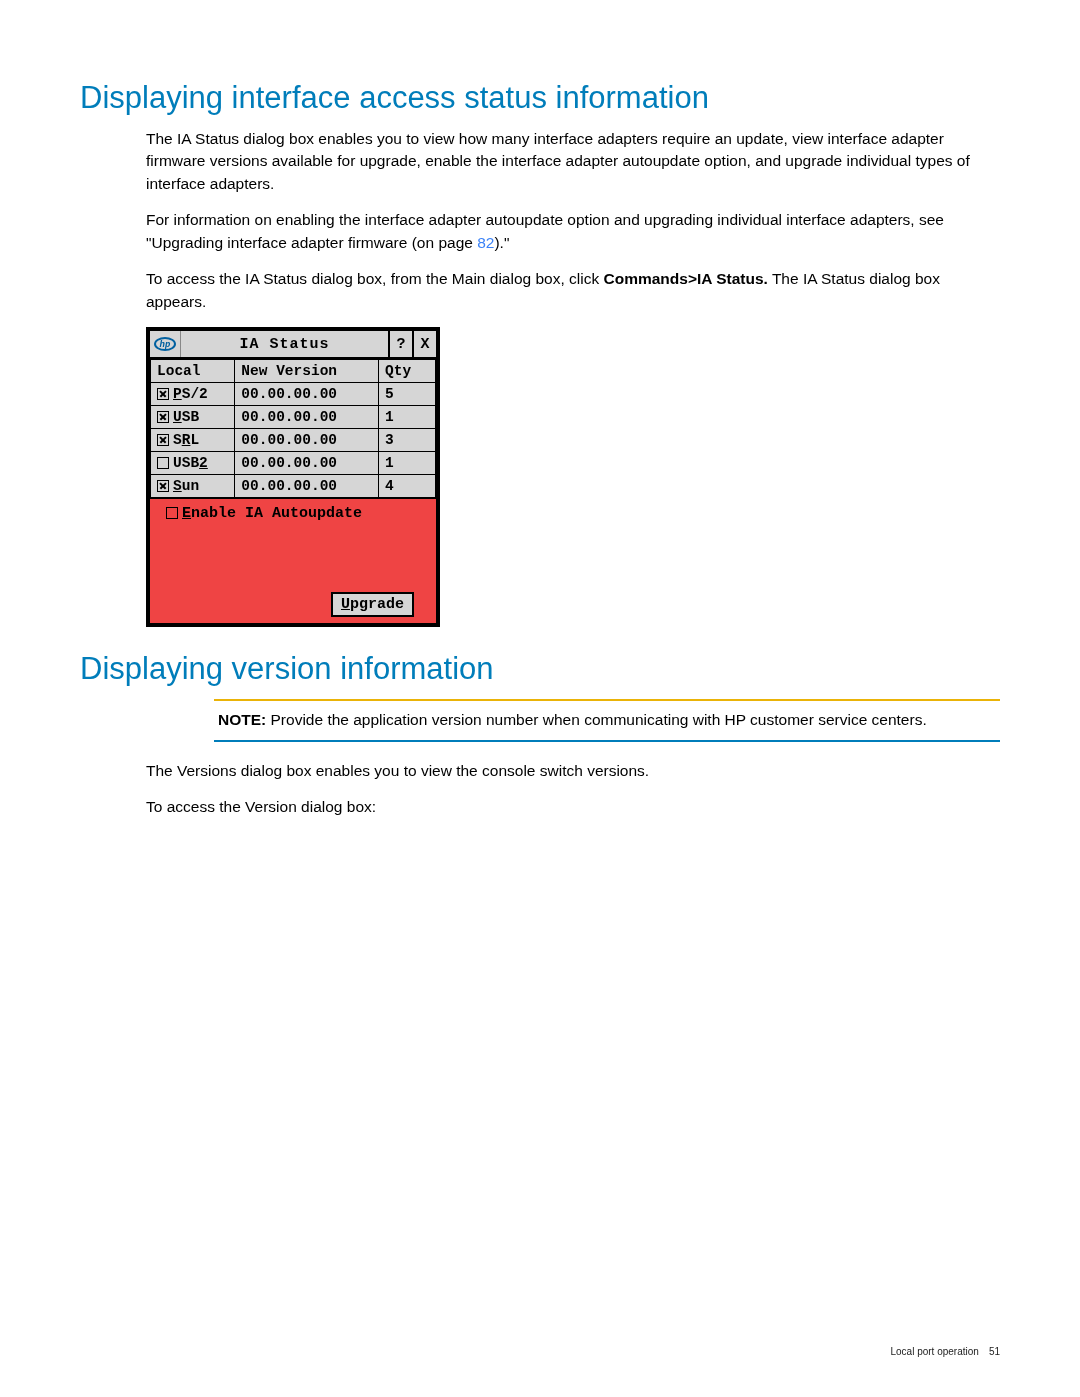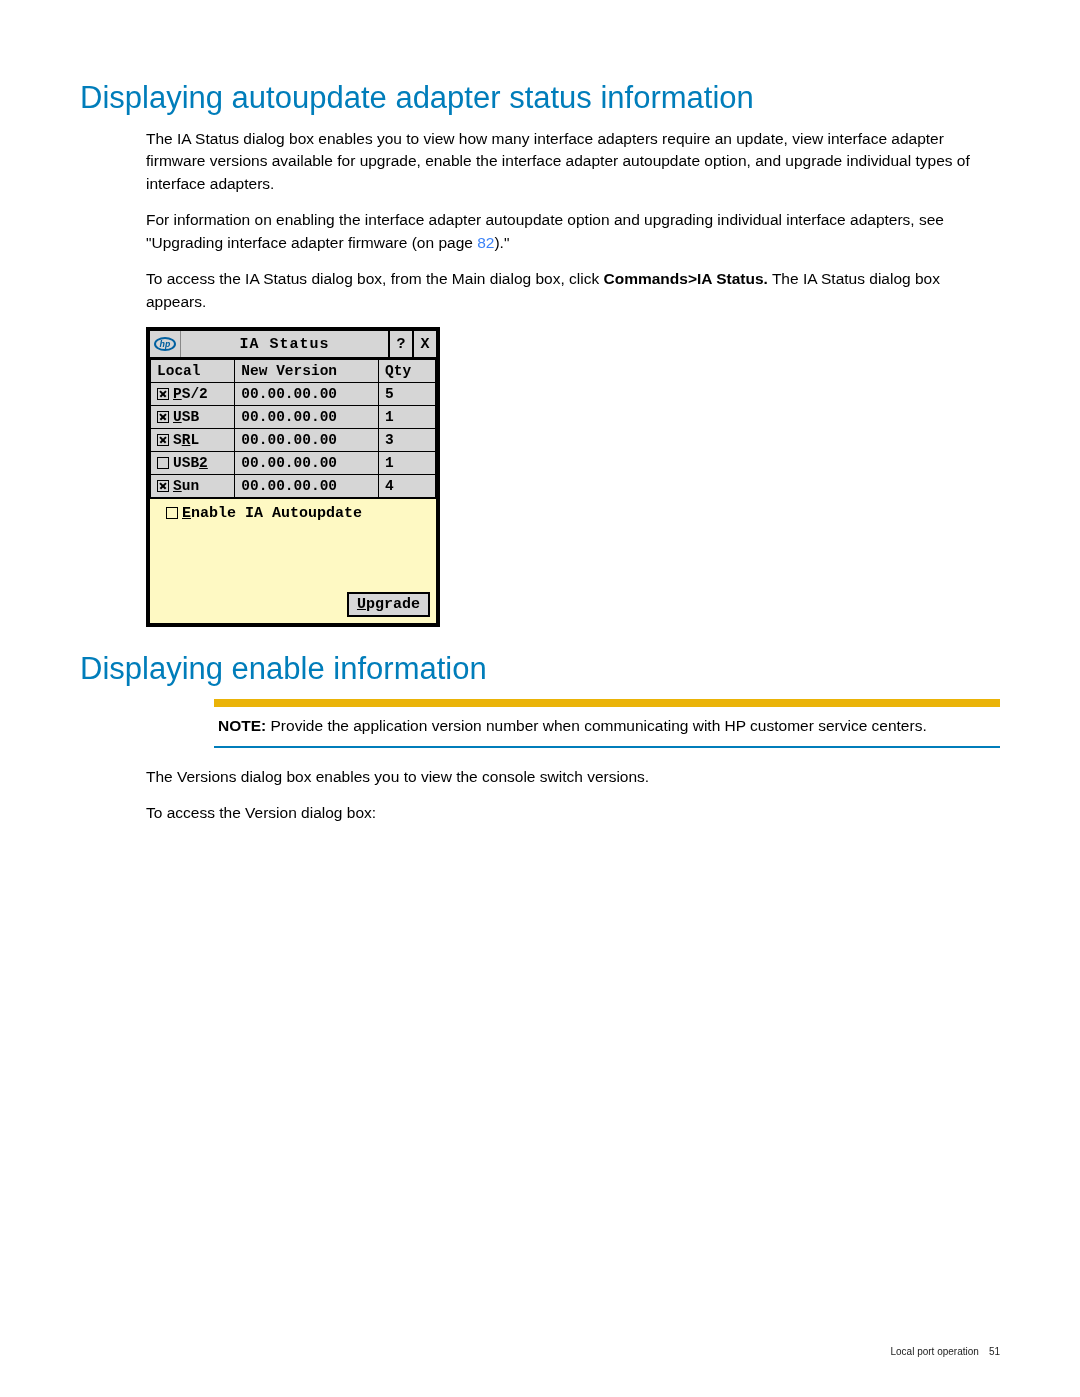--- a/index.html
+++ b/index.html
@@ -30,21 +30,21 @@
     color: #000;
   }
   .inline-link { color: #3b82f6; }
   .bold { font-weight: 700; margin-top: 8px; }
 
   
   .dialog-wrap {
     margin: 6px 0 24px 66px;
     width: 294px;
     border: 4px solid #000;
-    background: #fef9c3;
+    background: #ef4444;
     box-sizing: border-box;
     font-family: "Courier New", monospace;
   }
   .titlebar {
     display: flex;
     align-items: stretch;
     height: 26px;
     background: #d6d6d6;
     border-bottom: 2px solid #000;
   }
@@ -109,35 +109,35 @@
   .ul-first { text-decoration: underline; }
   .autoupdate-row {
     padding: 6px 8px 70px 16px;
     font-weight: 700;
     font-size: 15px;
     border-top: 1px solid #000;
   }
   .dialog-footer {
     display: flex;
     justify-content: flex-end;
-    padding: 0 6px 6px 6px;
+    padding: 0 22px 6px 6px;
   }
   .upgrade-btn {
     border: 2px solid #000;
     background: #d6d6d6;
     padding: 2px 8px;
     font-weight: 700;
     font-family: "Courier New", monospace;
     font-size: 15px;
   }
   .upgrade-btn .ul-first { text-decoration: underline; }
 
   .note-block {
     margin: 10px 0 18px 134px;
-    border-top: 8px solid #eab308;
+    border-top: 2px solid #eab308;
     border-bottom: 2px solid #007dba;
     padding: 8px 4px;
     font-size: 15.5px;
     line-height: 1.45;
   }
   .note-label { font-weight: 700; }
 
   .footer {
     position: absolute;
     bottom: 40px;
@@ -145,21 +145,21 @@
     font-size: 10px;
     color: #222;
   }
   .pgnum { margin-left: 10px; }
 </style>
 </head>
 <body>
 
 <div class="page">
 
-  <h1 class="section-heading">Displaying autoupdate adapter status information</h1>
+  <h1 class="section-heading">Displaying interface access status information</h1>
 
   <p class="body-text">The IA Status dialog box enables you to view how many interface adapters require an update, view interface adapter firmware versions available for upgrade, enable the interface adapter autoupdate option, and upgrade individual types of interface adapters.</p>
 
   <p class="body-text">
     <span>For information on enabling the interface adapter autoupdate option and upgrading individual interface adapters, see "Upgrading interface adapter firmware (on page </span><span class="inline-link">82</span><span>)."</span>
   </p>
 
   <p class="body-text">
     <span>To access the IA Status dialog box, from the Main dialog box, click </span><span class="bold">Commands&gt;IA Status.</span><span> The IA Status dialog box appears.</span>
   </p>
@@ -218,21 +218,21 @@
       <span class="row-check"></span><span class="ul-first">E</span><span>nable IA Autoupdate</span>
     </div>
 
     <div class="dialog-footer">
       <div class="upgrade-btn">
         <span class="ul-first">U</span><span>pgrade</span>
       </div>
     </div>
   </div>
 
-  <h1 class="section-heading">Displaying enable information</h1>
+  <h1 class="section-heading">Displaying version information</h1>
 
   <div class="note-block">
     <span class="note-label">NOTE:</span><span> Provide the application version number when communicating with HP customer service centers.</span>
   </div>
 
   <p class="body-text">The Versions dialog box enables you to view the console switch versions.</p>
   <p class="body-text">To access the Version dialog box:</p>
 
   <div class="footer">
     <span>Local port operation</span><span class="pgnum">51</span>

